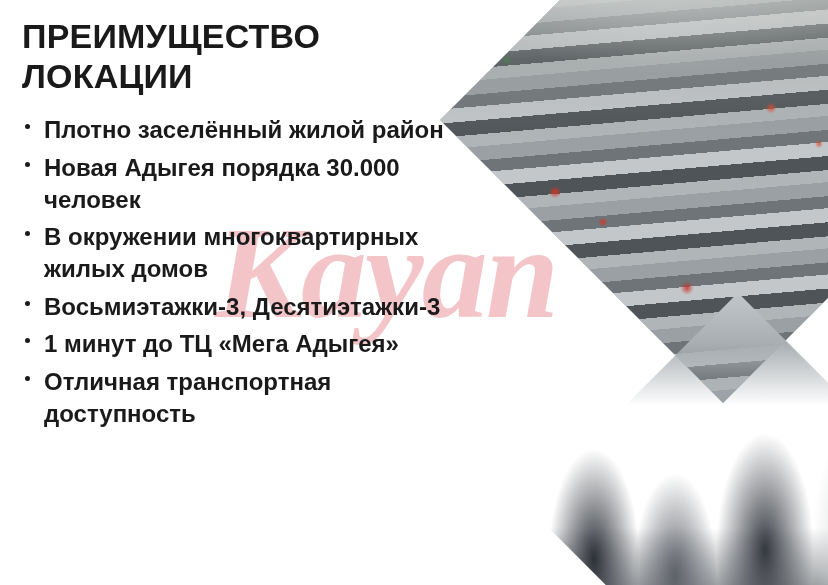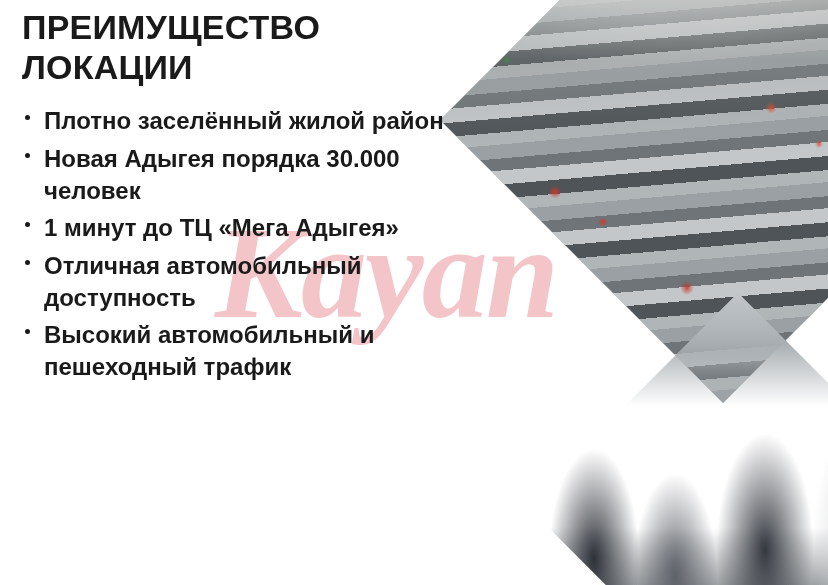--- a/index.html
+++ b/index.html
@@ -27,21 +27,21 @@
     box-sizing: border-box;
     z-index: 5;
   }
   .title {
     font-size: 34px;
     font-weight: bold;
     line-height: 1.18;
     color: #1a1a1a;
     letter-spacing: 0.2px;
     margin: 0;
-    padding-top: 7px;
+    padding-top: 16px;
     text-transform: uppercase;
     white-space: pre-line;
   }
   .bullets {
     list-style: none;
     margin: 18px 0 0 0;
     padding: 0;
   }
   .bullets li {
     position: relative;
@@ -178,19 +178,20 @@
   </div>
 
   <div class="watermark">Kayan</div>
 
   <div class="content">
     <h1 class="title">ПРЕИМУЩЕСТВО
 ЛОКАЦИИ</h1>
     <ul class="bullets">
       <li>Плотно заселённый жилой район</li>
       <li>Новая Адыгея порядка 30.000 человек</li>
+      <li>В окружении многоквартирных жилых домов</li>
+      <li>Восьмиэтажки-3, Десятиэтажки-3</li>
       <li>1 минут до ТЦ «Мега Адыгея»</li>
-      <li>Отличная автомобильный доступность</li>
-      <li>Высокий автомобильный и пешеходный трафик</li>
+      <li>Отличная транспортная доступность</li>
     </ul>
   </div>
 
 </div>
 
 </body></html>

